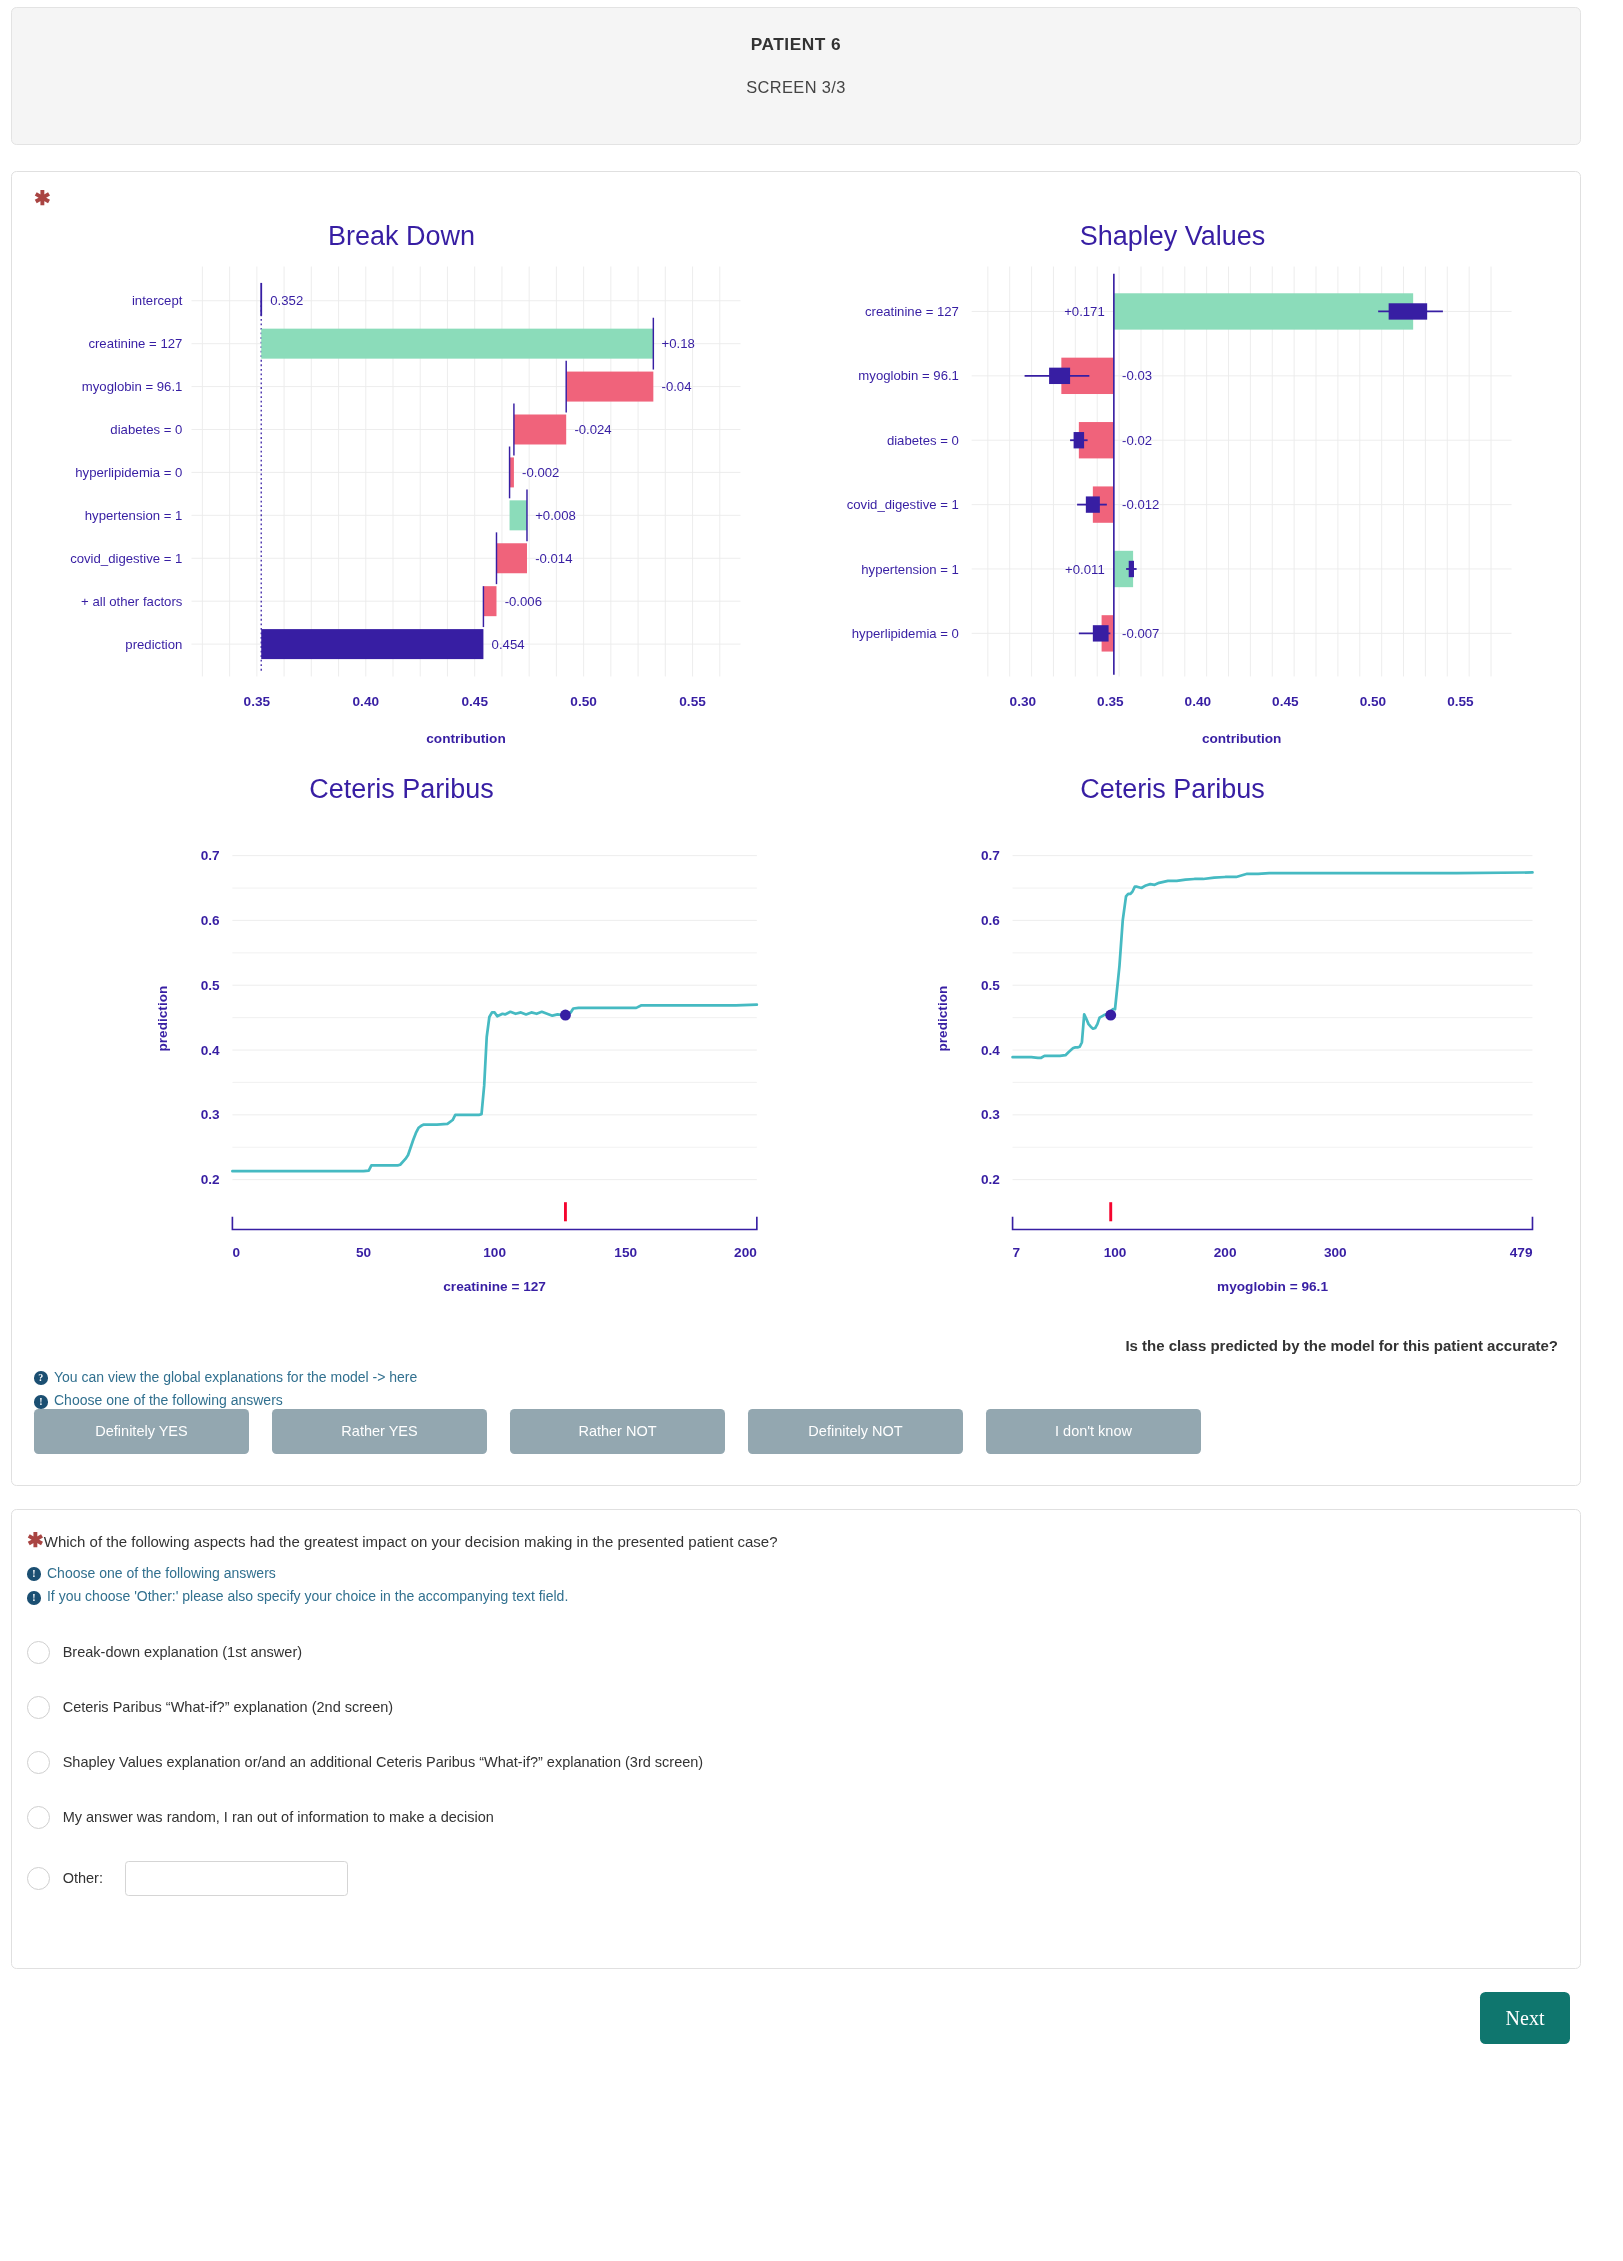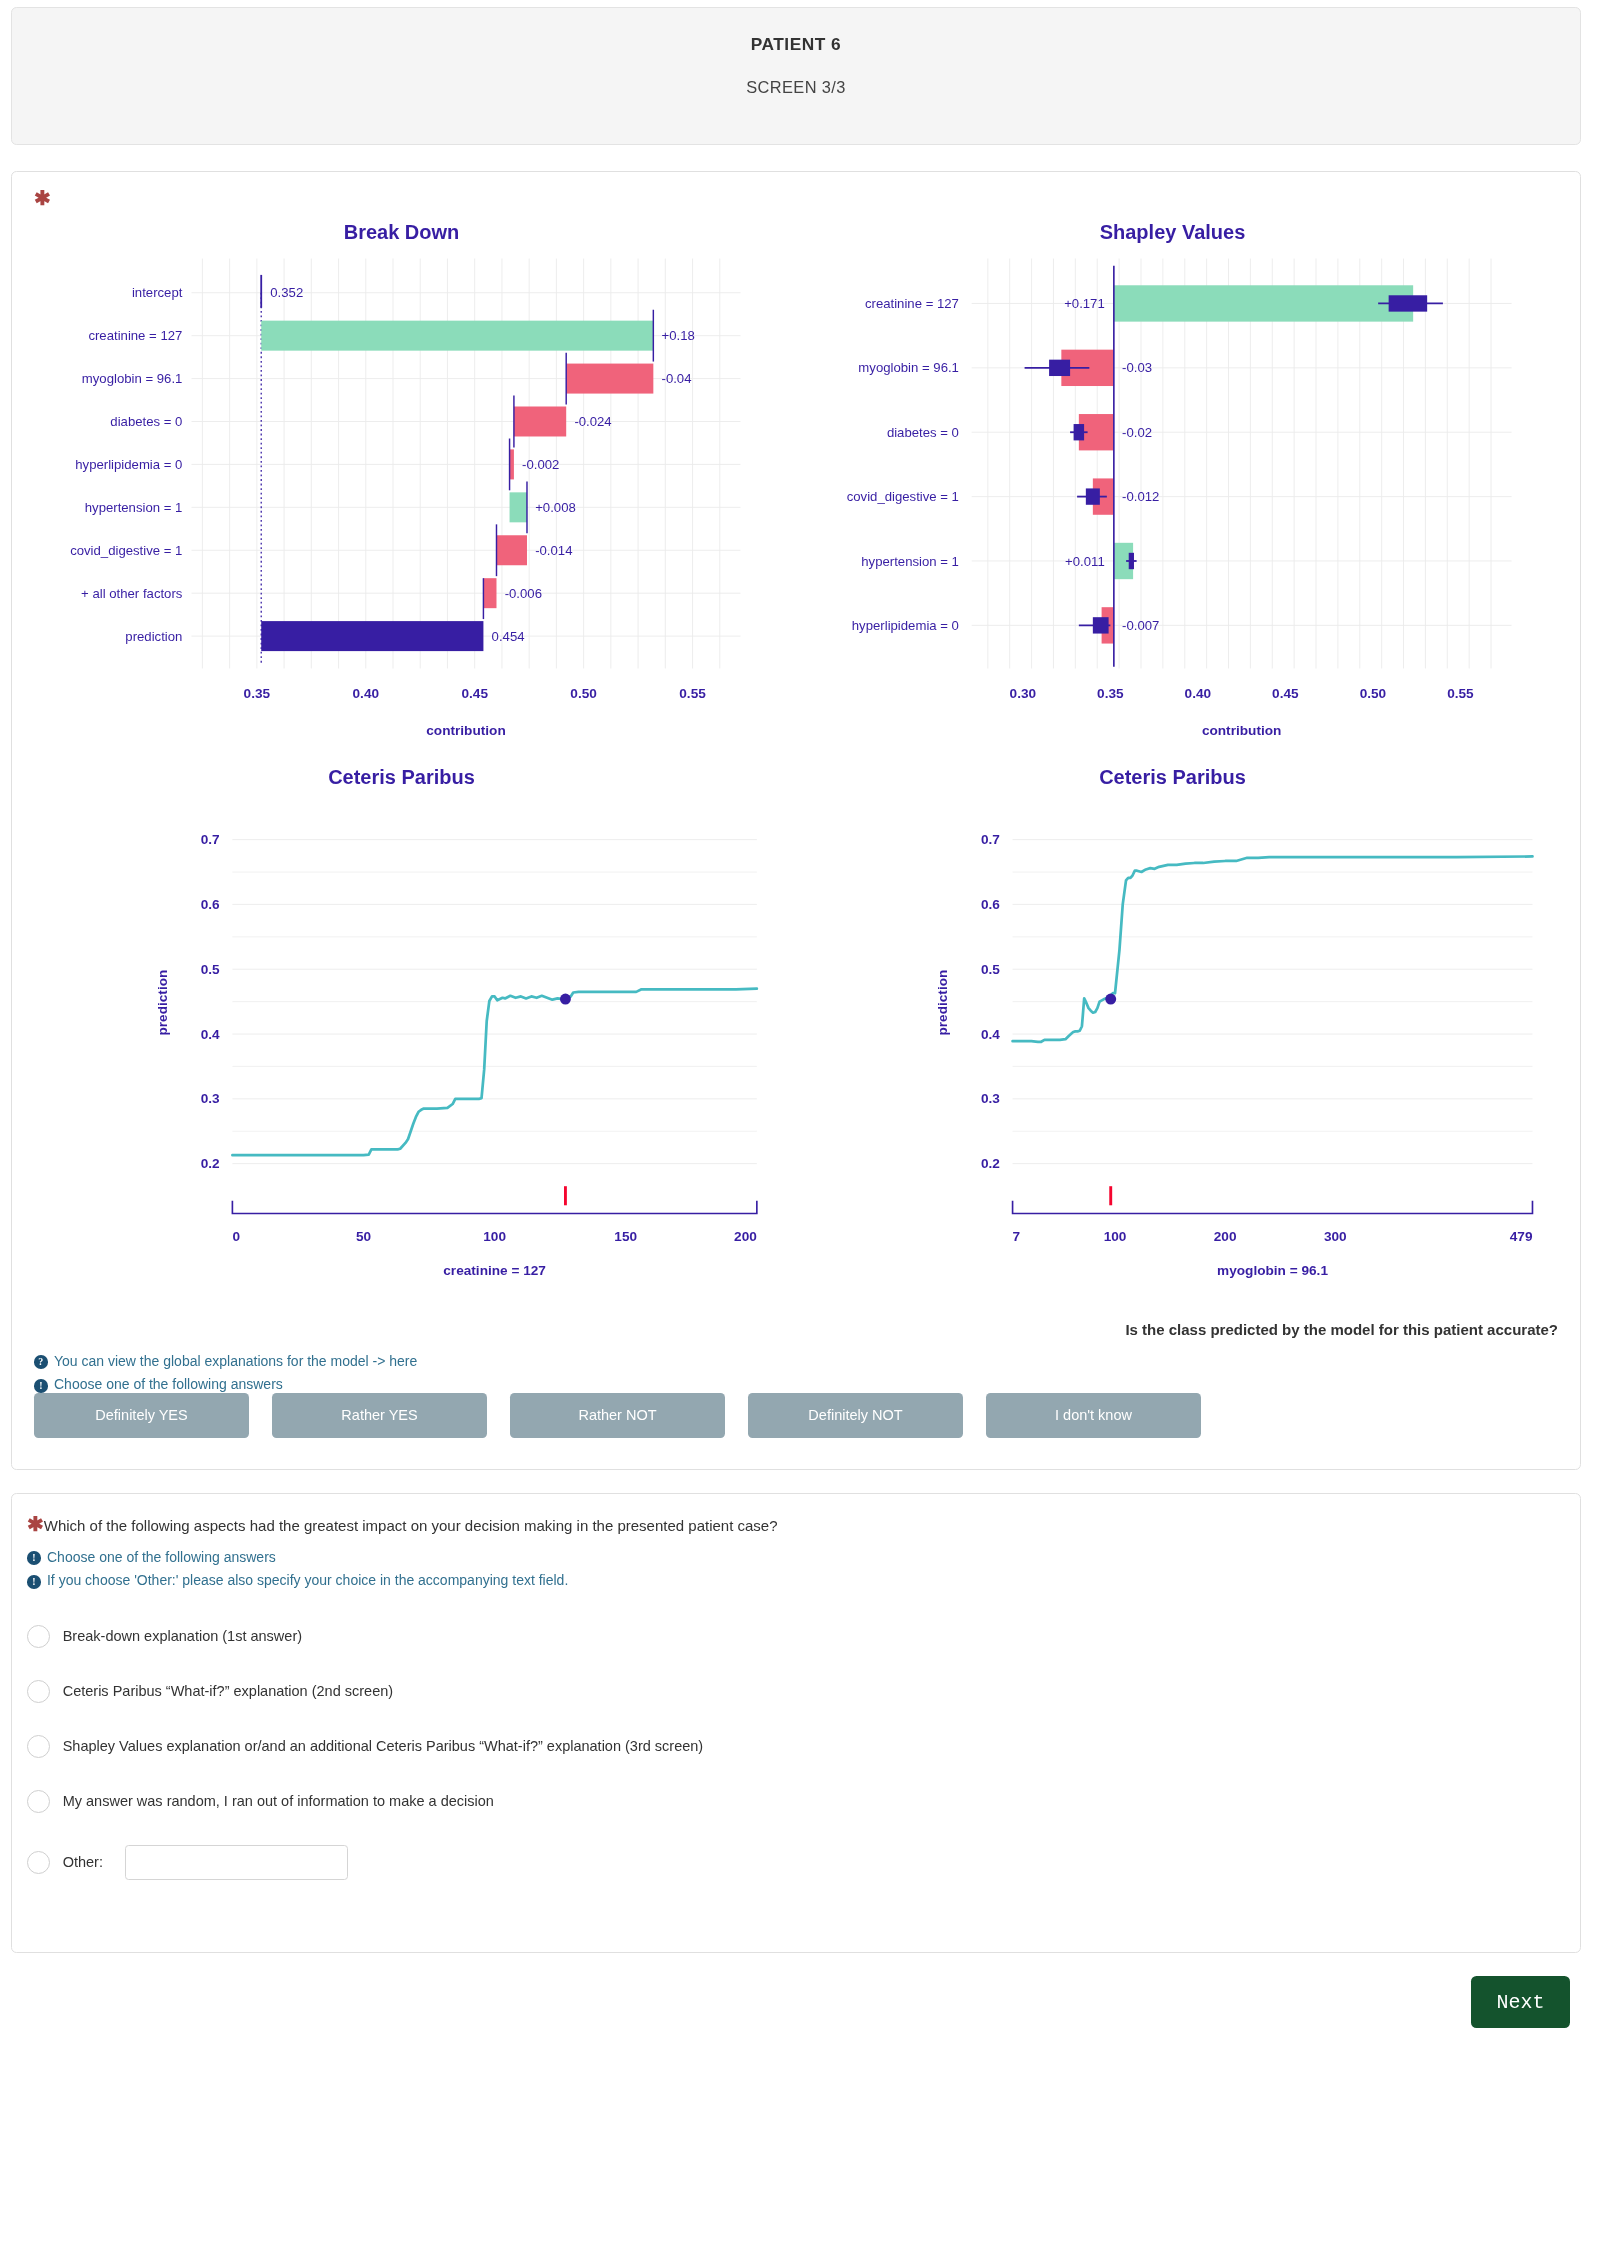--- a/index.html
+++ b/index.html
@@ -41,21 +41,21 @@
   .req-star{
     color:#a94442;font-size:20px;font-weight:bold;line-height:1;
     display:inline-block;
   }
 
   
   .plot-grid{display:flex;flex-wrap:wrap;}
   .plot-cell{width:50%;box-sizing:border-box;}
 
   .plot-title{
-    color:#371ea3;font-weight:bold;font-size:20px;
+    color:#371ea3;font-weight:normal;font-size:27px;
     margin:12.7px 0 0 0;text-align:center;
   }
   .plot-title.bd{ margin-left:-27px; }
   .plot-title.sv{ margin-left:-9px; }
 
   svg{display:block;}
   .ax-lab{fill:#371ea3;font-size:15px;font-family:"Liberation Sans",sans-serif;font-weight:bold;}
   .tick-lab{fill:#371ea3;font-size:15px;font-family:"Liberation Sans",sans-serif;font-weight:bold;}
   .cat-lab{fill:#371ea3;font-size:14.5px;font-family:"Liberation Sans",sans-serif;}
   .val-lab{fill:#371ea3;font-size:14.5px;font-family:"Liberation Sans",sans-serif;}
@@ -99,23 +99,23 @@
   .other-input{
     width:223px;height:35px;box-sizing:border-box;
     border:0.9px solid #d5d5d5;border-radius:3.6px;background:#fff;
     font-size:13.6px;padding:3.6px 7.3px;font-family:"Liberation Sans",sans-serif;
     margin-left:9px;
   }
 
   
   .footer{display:flex;justify-content:flex-end;padding:0 11px 20px 0;}
   .next-btn{
-    background:#14532d;color:#fff;border:none;border-radius:5.5px;
+    background:#0f766e;color:#fff;border:none;border-radius:5.5px;
     font-size:20px;padding:14.5px 25.5px;cursor:pointer;
-    font-family:Liberation Mono, monospace;
+    font-family:Liberation Serif, serif;
   }
 </style>
 </head>
 <body>
 
 <div class="page">
 
   <div class="header-card">
     <div class="header-title">PATIENT 6</div>
     <div class="header-sub">SCREEN 3/3</div>

